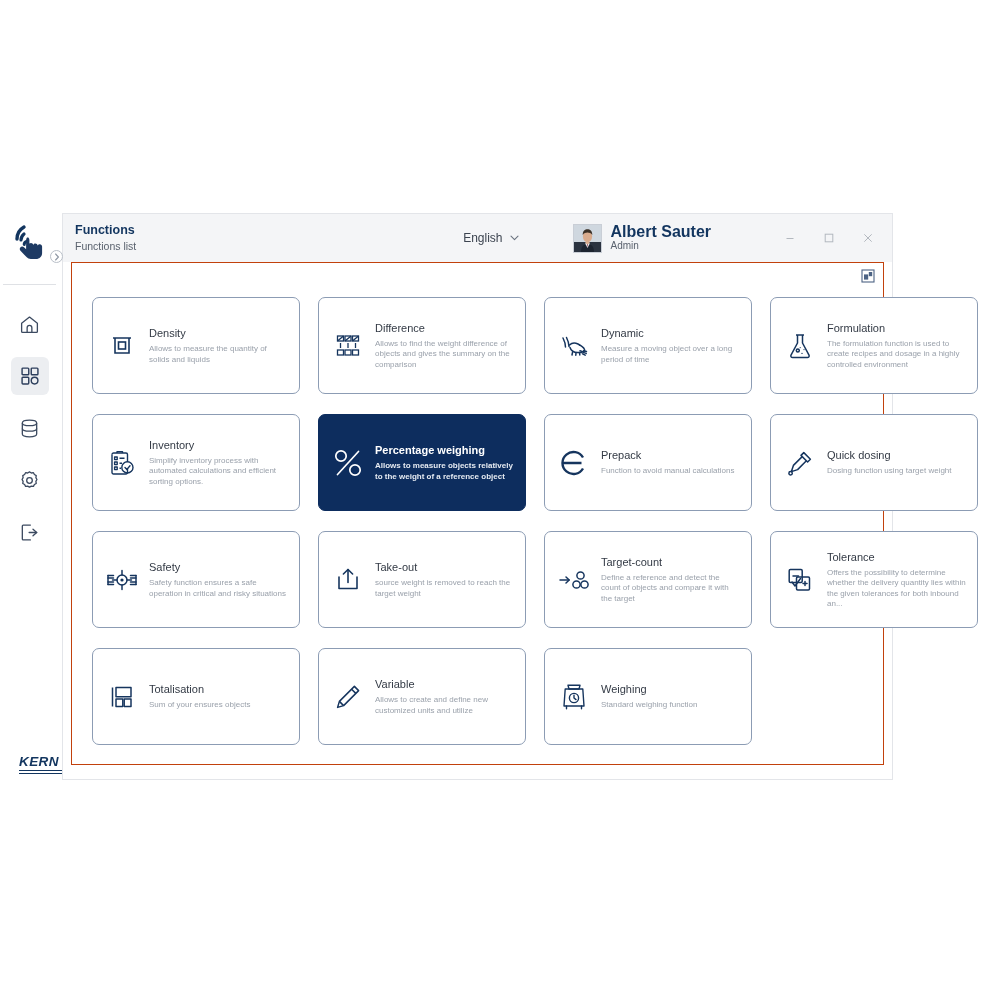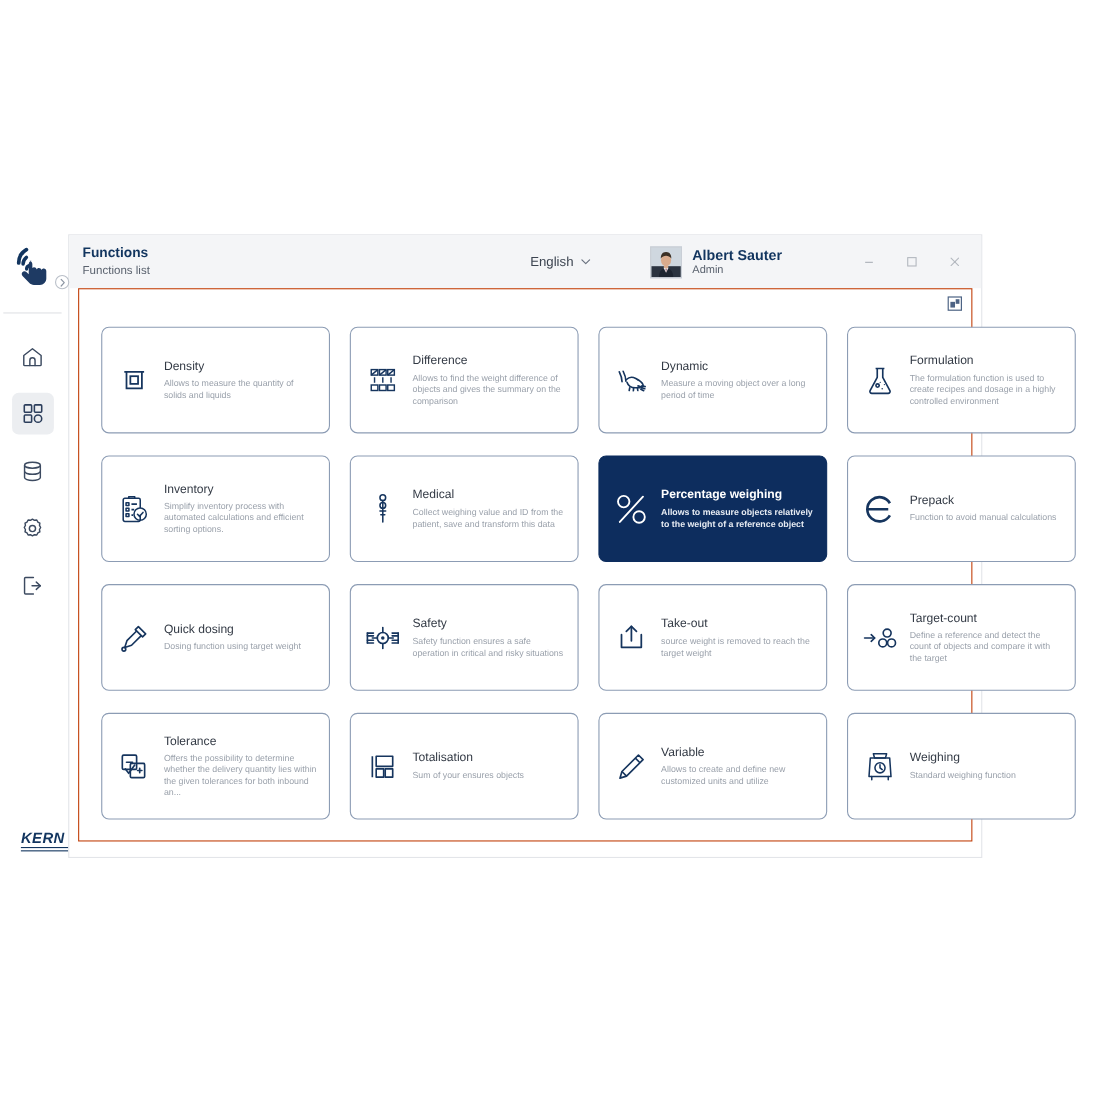--- a/index.html
+++ b/index.html
@@ -106,21 +106,21 @@
   .user-block { display: flex; align-items: center; gap: 9px; margin-right: 40px; }
   .avatar {
     width: 29px; height: 29px;
     border: 1px solid #c9ced6;
     background: #cfd6dd;
     overflow: hidden;
     position: relative;
     flex: none;
   }
   .user-meta { display: flex; flex-direction: column; }
-  .user-name { font-size: 13px; font-weight: bold; color: #12355f; line-height: 14px; }
+  .user-name { font-size: 16px; font-weight: bold; color: #12355f; line-height: 14px; }
   .user-role { font-size: 10px; color: #5a626e; line-height: 13px; }
   .win-controls { display: flex; align-items: center; gap: 26px; }
   .wc {
     width: 13px; height: 13px;
     display: flex; align-items: center; justify-content: center;
     color: #b3b8bf;
   }
 
   
   .content {
@@ -416,35 +416,20 @@
               <circle cx="19.4" cy="18.4" r="5.6"></circle>
               <path d="M17 18.5 L18.9 20.4 L22 16.8" stroke-linecap="round"></path>
             </svg>
           </div>
           <div class="card-text">
             <div class="card-title">Inventory</div>
             <div class="card-desc">Simplify inventory process with automated calculations and efficient sorting options.</div>
           </div>
         </div>
 
-        <div class="card">
-          <div class="card-icon">
-            <svg width="26" height="30" viewBox="0 0 26 30" fill="none" stroke="currentColor" stroke-width="1.4" stroke-linecap="round">
-              <circle cx="13" cy="4.4" r="2.6"></circle>
-              <path d="M13 7 V26.5"></path>
-              <circle cx="13" cy="11.5" r="2.6"></circle>
-              <path d="M10.4 16.5 H15.6"></path>
-              <path d="M11.2 20 H14.8"></path>
-            </svg>
-          </div>
-          <div class="card-text">
-            <div class="card-title">Medical</div>
-            <div class="card-desc">Collect weighing value and ID from the patient, save and transform this data</div>
-          </div>
-        </div>
 
         <div class="card selected">
           <div class="card-icon">
             <svg width="32" height="32" viewBox="0 0 32 32" fill="none" stroke="currentColor" stroke-width="1.7">
               <circle cx="9" cy="9" r="5.2"></circle>
               <circle cx="23" cy="23" r="5.2"></circle>
               <path d="M26.5 4.5 L5.5 27.5" stroke-linecap="round"></path>
             </svg>
           </div>
           <div class="card-text">

